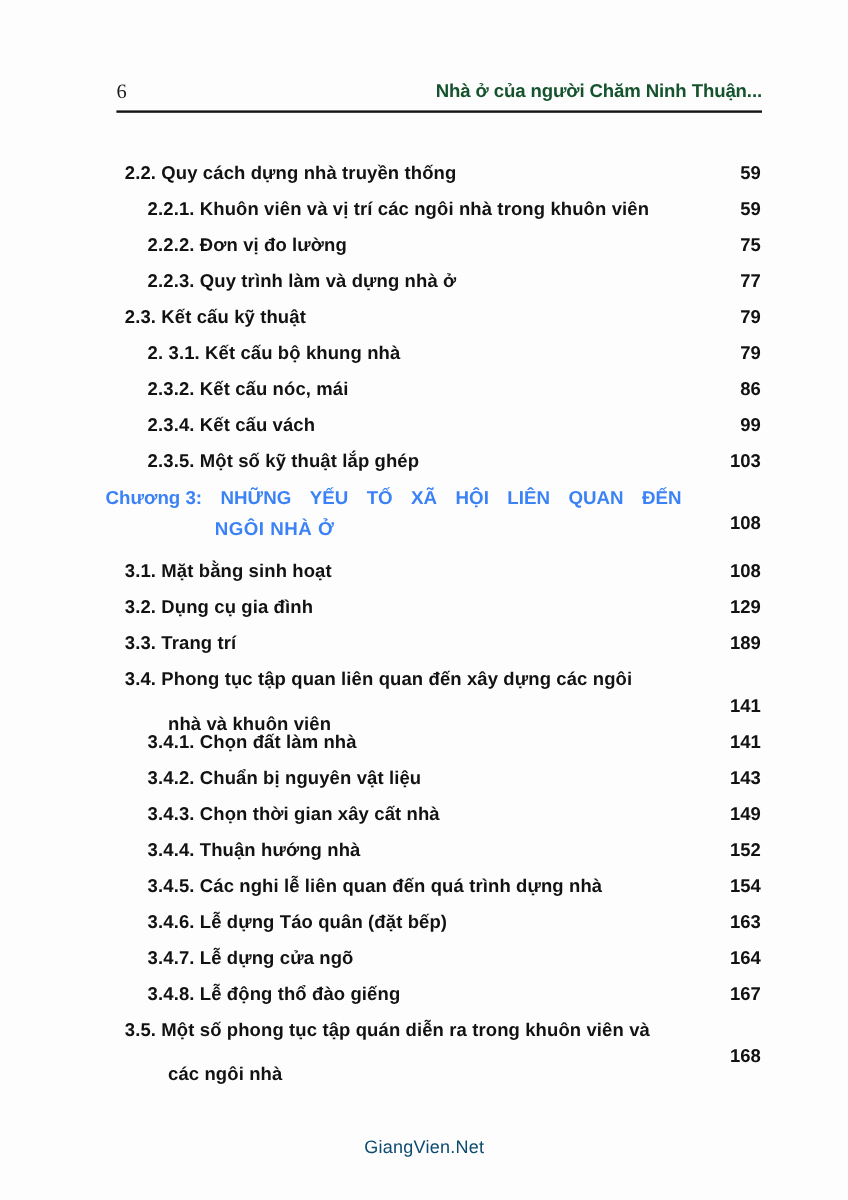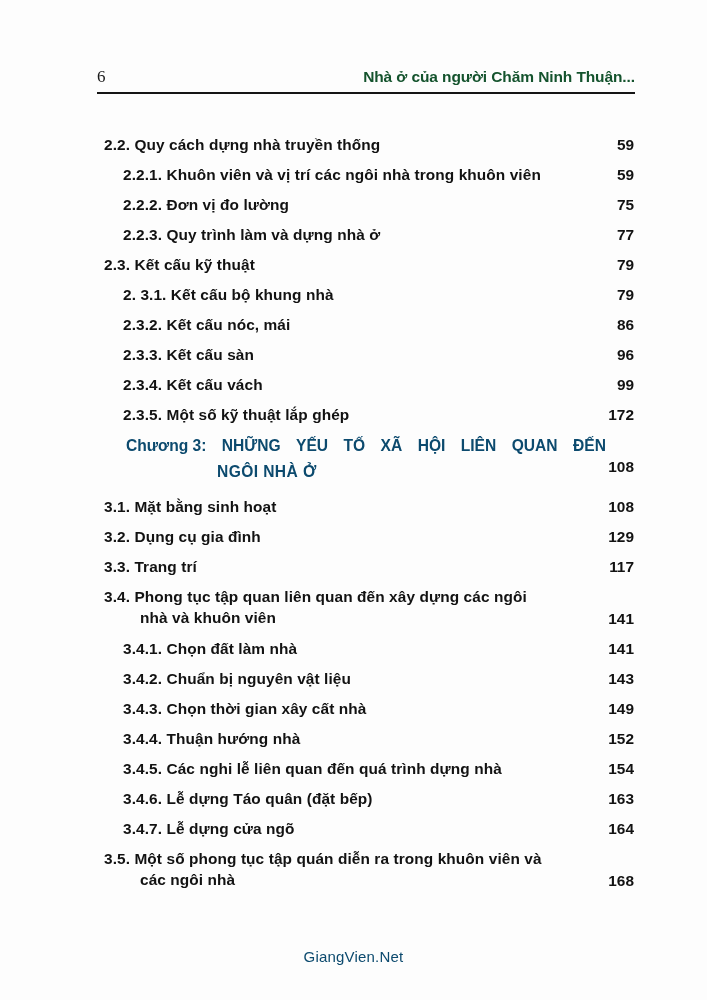--- a/index.html
+++ b/index.html
@@ -113,34 +113,34 @@
   .row.h30 .row-page { top: 3px; }
 
   
   .row.h52 { height: 52px; }
   .row.h52 .row-text { top: 3px; }
   .row.h52 .row-page { top: 25px; }
 
   .wrap-indent {
     display: block;
     padding-left: 36px;
+    margin-top: 16px;
   }
 
   
   .row.chapter { height: 62px; }
   .chapter .chap-block {
     position: absolute;
     left: 88px;
     top: 2px;
     width: 480px;
     font-size: 15.6px;
     font-weight: 700;
     line-height: 26px;
-    color: #0c4a6e;
-    margin-left: 38px;
+    color: #3b82f6;
   }
   .chap-line1 {
     display: flex;
     justify-content: space-between;
     width: 100%;
     white-space: nowrap;
   }
   .chap-line1 .w { display: inline-block; }
   .chap-line2 {
     padding-left: 91px;
@@ -194,30 +194,26 @@
       </div>
       <div class="row h30 lvl3">
         <div class="row-text">2. 3.1. Kết cấu bộ khung nhà</div>
         <div class="row-page">79</div>
       </div>
       <div class="row h30 lvl3">
         <div class="row-text">2.3.2. Kết cấu nóc, mái</div>
         <div class="row-page">86</div>
       </div>
       <div class="row h30 lvl3">
-        <div class="row-text">2.3.3. Kết cấu sàn</div>
-        <div class="row-page">96</div>
-      </div>
-      <div class="row h30 lvl3">
         <div class="row-text">2.3.4. Kết cấu vách</div>
         <div class="row-page">99</div>
       </div>
       <div class="row h30 lvl3">
         <div class="row-text">2.3.5. Một số kỹ thuật lắp ghép</div>
-        <div class="row-page">172</div>
+        <div class="row-page">103</div>
       </div>
       <div class="row chapter">
         <div class="chap-block">
           <div class="chap-line1">
             <span class="w">Chương 3:</span>
             <span class="w">NHỮNG</span>
             <span class="w">YẾU</span>
             <span class="w">TỐ</span>
             <span class="w">XÃ</span>
             <span class="w">HỘI</span>
@@ -232,21 +228,21 @@
       <div class="row h30 lvl2">
         <div class="row-text">3.1. Mặt bằng sinh hoạt</div>
         <div class="row-page">108</div>
       </div>
       <div class="row h30 lvl2">
         <div class="row-text">3.2. Dụng cụ gia đình</div>
         <div class="row-page">129</div>
       </div>
       <div class="row h30 lvl2">
         <div class="row-text">3.3. Trang trí</div>
-        <div class="row-page">117</div>
+        <div class="row-page">189</div>
       </div>
       <div class="row h52 lvl2">
         <div class="row-text"><span>3.4. Phong tục tập quan liên quan đến xây dựng các ngôi</span><span class="wrap-indent">nhà và khuôn viên</span></div>
         <div class="row-page">141</div>
       </div>
       <div class="row h30 lvl3">
         <div class="row-text">3.4.1. Chọn đất làm nhà</div>
         <div class="row-page">141</div>
       </div>
       <div class="row h30 lvl3">
@@ -266,20 +262,24 @@
         <div class="row-page">154</div>
       </div>
       <div class="row h30 lvl3">
         <div class="row-text">3.4.6. Lễ dựng Táo quân (đặt bếp)</div>
         <div class="row-page">163</div>
       </div>
       <div class="row h30 lvl3">
         <div class="row-text">3.4.7. Lễ dựng cửa ngõ</div>
         <div class="row-page">164</div>
       </div>
+      <div class="row h30 lvl3">
+        <div class="row-text">3.4.8. Lễ động thổ đào giếng</div>
+        <div class="row-page">167</div>
+      </div>
       <div class="row h52 lvl2">
         <div class="row-text"><span>3.5. Một số phong tục tập quán diễn ra trong khuôn viên và</span><span class="wrap-indent">các ngôi nhà</span></div>
         <div class="row-page">168</div>
       </div>
     </div>
 
   <div class="watermark" style="color: #0c4a6e;">GiangVien.Net</div>
 
 </div>
 

